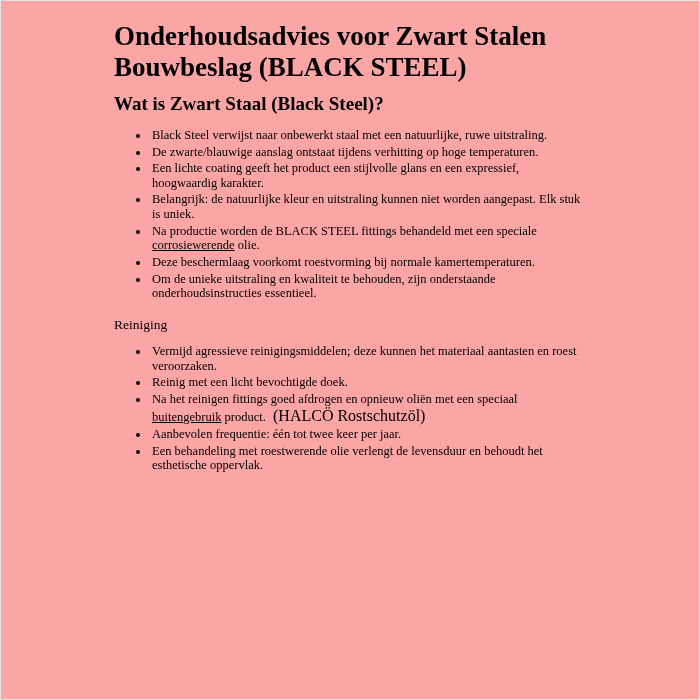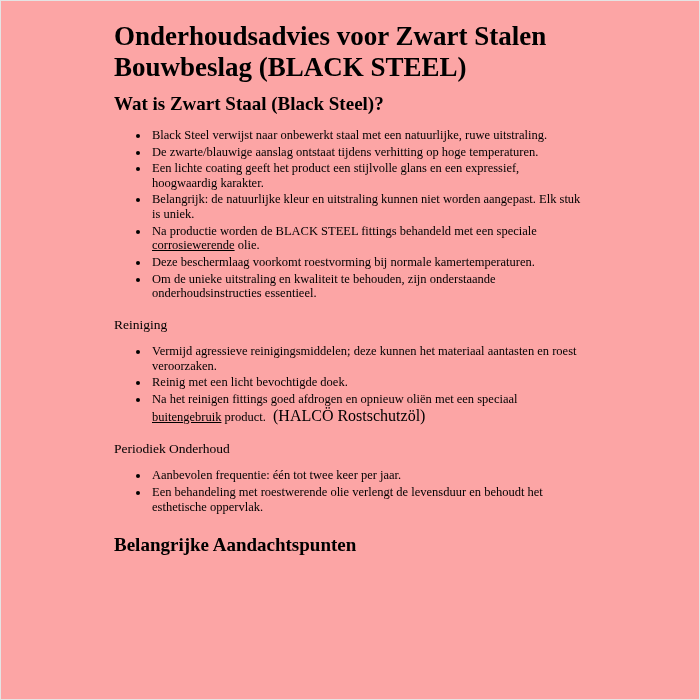--- a/index.html
+++ b/index.html
@@ -71,21 +71,19 @@
     <li class="li"><span>Om de unieke uitstraling en kwaliteit te behouden, zijn onderstaande onderhoudsinstructies essentieel.</span></li>
   </ul>
 
   <h3 class="h3">Reiniging</h3>
   <ul class="list">
     <li class="li"><span class="b">Vermijd agressieve reinigingsmiddelen</span><span>; deze kunnen het materiaal aantasten en roest veroorzaken.</span></li>
     <li class="li"><span>Reinig met een licht bevochtigde doek.</span></li>
     <li class="li"><span>Na het reinigen fittings goed afdrogen en opnieuw oliën met een </span><span class="b">speciaal </span><span class="b u">buitengebruik</span><span class="b"> product</span><span>. </span><span class="note">(HALCÖ Rostschutzöl)</span></li>
   </ul>
 
-  <h3 class="h3">Periodiek Onderhoud</h3>
   <ul class="list">
     <li class="li"><span class="b">Aanbevolen frequentie:</span><span> één tot twee keer per jaar.</span></li>
     <li class="li"><span>Een behandeling met roestwerende olie verlengt de levensduur en behoudt het esthetische oppervlak.</span></li>
   </ul>
 
-  <h2 class="h2">Belangrijke Aandachtspunten</h2>
 
 </div>
 
 </body></html>

